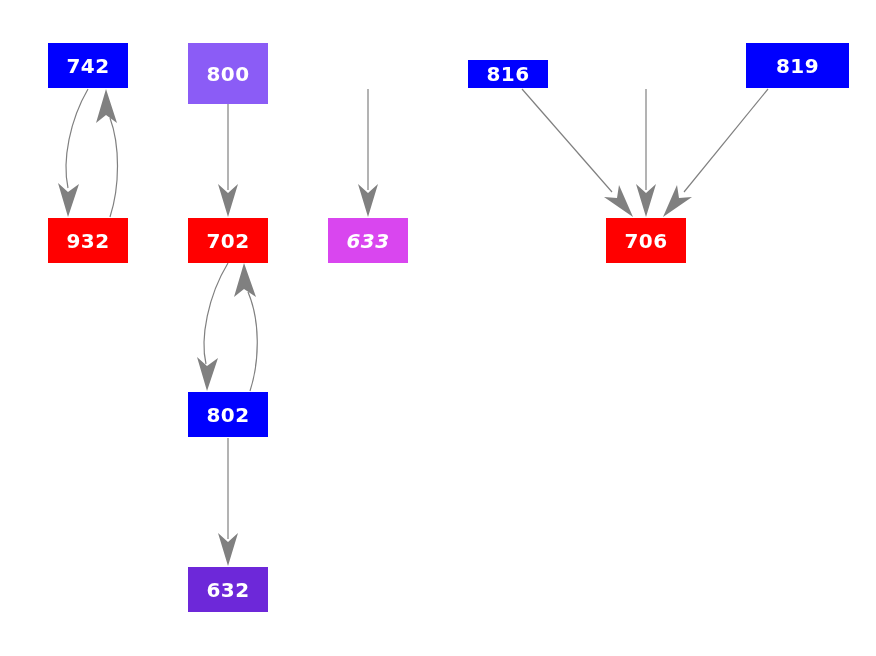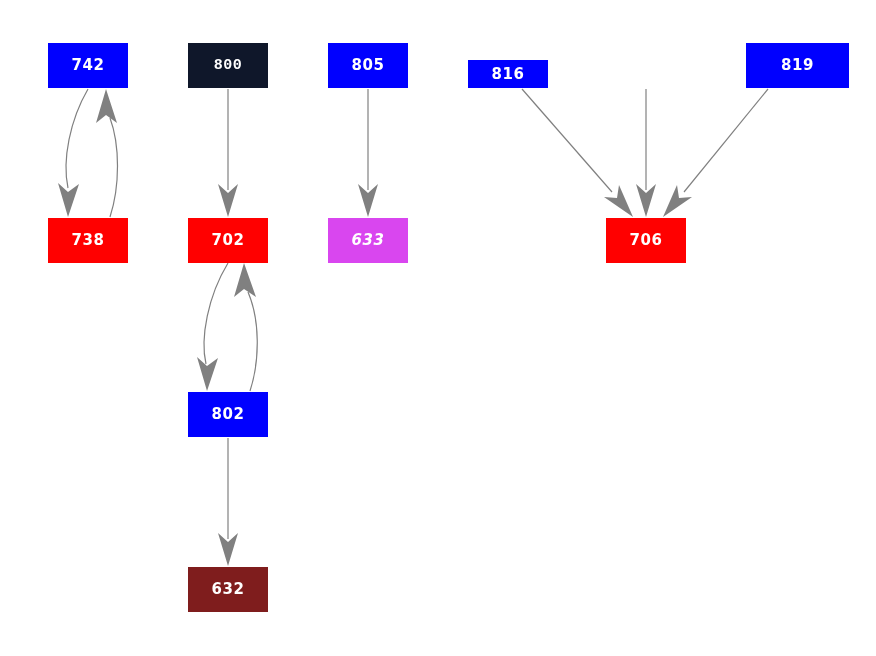--- a/index.html
+++ b/index.html
@@ -26,21 +26,21 @@
     height: 656px;
     pointer-events: none;
   }
   .node {
     position: absolute;
     box-sizing: border-box;
     display: flex;
     align-items: center;
     justify-content: center;
     color: #ffffff;
-    font-size: 15px;
+    font-size: 20px;
     font-weight: bold;
     letter-spacing: 0.5px;
     line-height: 1;
     user-select: none;
   }
   .node-label {
     display: block;
     pointer-events: none;
   }
 </style>
@@ -97,36 +97,33 @@
     <g>
       <line x1="768" y1="89" x2="684" y2="192" stroke="#808080" stroke-width="1.2"></line>
       <polygon points="663,217 692,197 679,198 677,185" fill="#808080"></polygon>
     </g>
   </svg>
 
   <div class="node" style="left: 48px; top: 43px; width: 80px; height: 45px; background: rgb(0, 0, 255); color: rgb(255, 255, 255);">
     <span class="node-label">742</span>
   </div>
   <div class="node" style="left: 48px; top: 218px; width: 80px; height: 45px; background: rgb(255, 0, 0); color: rgb(255, 255, 255);">
-    <span class="node-label">738</span>
+    <span class="node-label">932</span>
   </div>
-  <div class="node" style="left: 188px; top: 43px; width: 80px; height: 45px; background: #0f172a; color: rgb(255, 255, 255); font-family: Liberation Mono, monospace;">
+  <div class="node" style="left: 188px; top: 43px; width: 80px; height: 61px; background: #8b5cf6; color: rgb(255, 255, 255);">
     <span class="node-label">800</span>
   </div>
   <div class="node" style="left: 188px; top: 218px; width: 80px; height: 45px; background: rgb(255, 0, 0); color: #ffffff;">
     <span class="node-label">702</span>
   </div>
   <div class="node" style="left: 188px; top: 392px; width: 80px; height: 45px; background: rgb(0, 0, 255); color: rgb(255, 255, 255);">
     <span class="node-label">802</span>
   </div>
-  <div class="node" style="left: 188px; top: 567px; width: 80px; height: 45px; background: #7f1d1d; color: rgb(255, 255, 255);">
+  <div class="node" style="left: 188px; top: 567px; width: 80px; height: 45px; background: #6d28d9; color: rgb(255, 255, 255);">
     <span class="node-label">632</span>
-  </div>
-  <div class="node" style="left: 328px; top: 43px; width: 80px; height: 45px; background: rgb(0, 0, 255); color: rgb(255, 255, 255);">
-    <span class="node-label">805</span>
   </div>
   <div class="node" style="left: 328px; top: 218px; width: 80px; height: 45px; background: #d946ef; color: rgb(255, 255, 255); font-style: italic;">
     <span class="node-label">633</span>
   </div>
   <div class="node" style="left: 468px; top: 60px; width: 80px; height: 28px; background: rgb(0, 0, 255); color: rgb(255, 255, 255);">
     <span class="node-label">816</span>
   </div>
   <div class="node" style="left: 746px; top: 43px; width: 103px; height: 45px; background: rgb(0, 0, 255); color: rgb(255, 255, 255);">
     <span class="node-label">819</span>
   </div>

